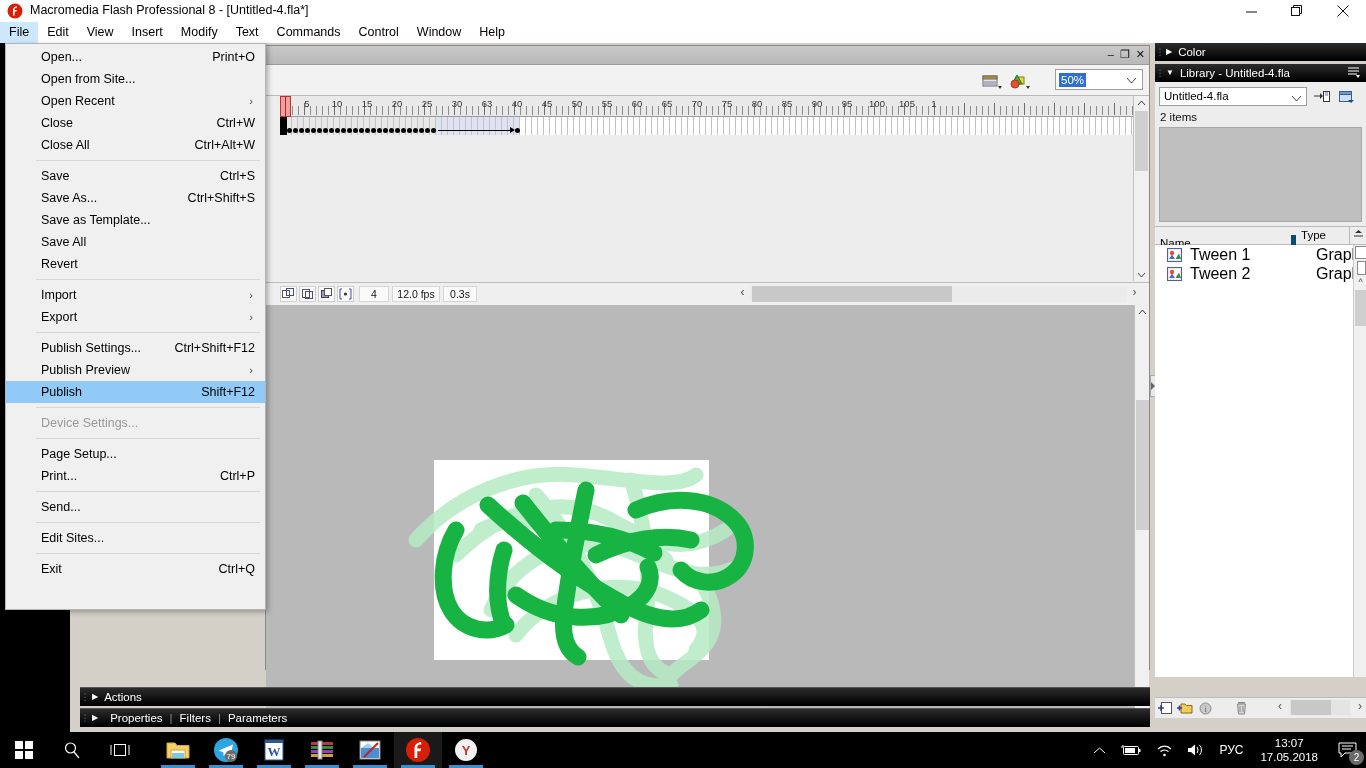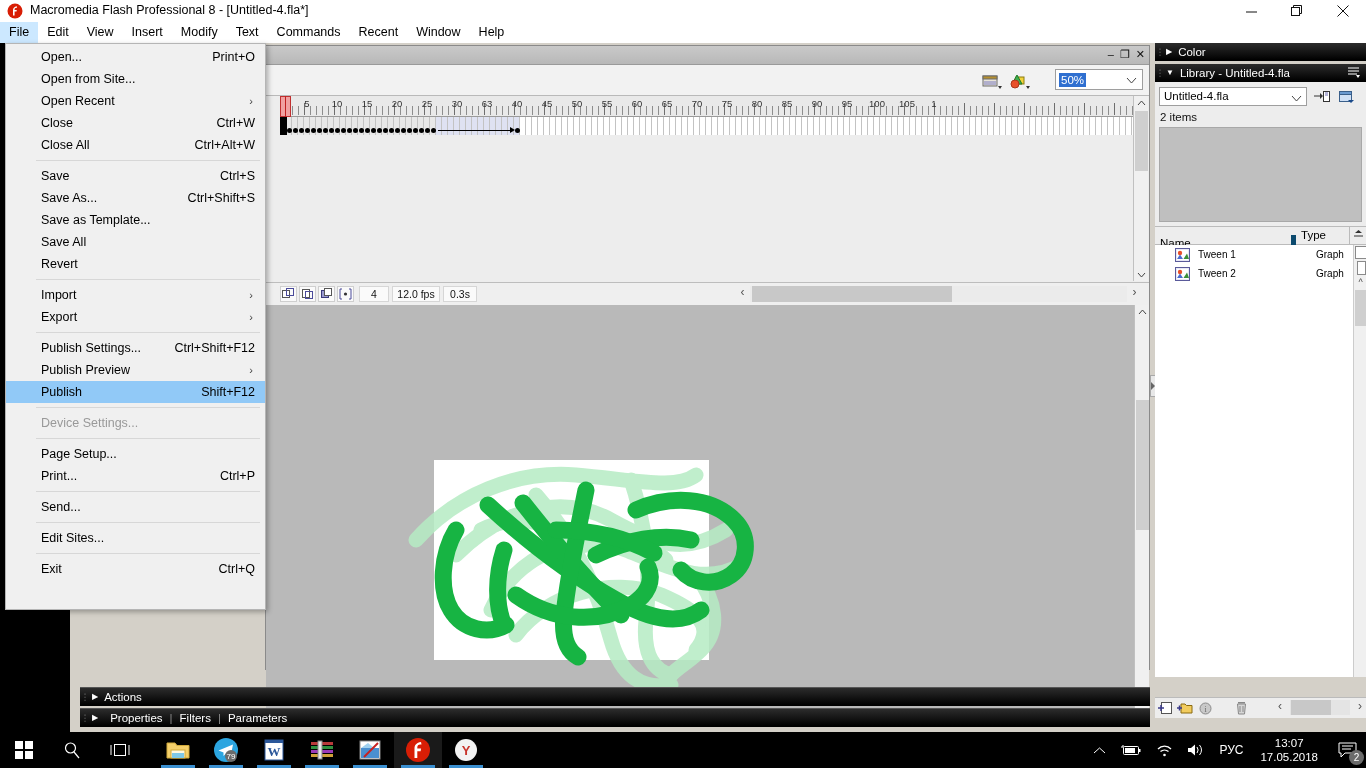--- a/index.html
+++ b/index.html
@@ -228,21 +228,21 @@
   .libheader {
     margin-top: 4px; height: 17px; display: flex; align-items: center;
     background: #ededed; border-top: 1px solid #bbb; border-bottom: 1px solid #bbb;
     font-size: 11.5px;
   }
   .libheader .c-name { flex: 1; padding-left: 5px; border-right: 5px solid #0c4a6e; line-height: 17px; margin-top: 15px; }
   .libheader .c-type { width: 48px; padding-left: 5px; border-right: 1px solid #bbb; line-height: 17px; }
   .libheader .c-sort { width: 16px; text-align: center; line-height: 17px; }
   .liblist { background: #fff; height: 432px; position: relative; }
   .librow {
-    display: flex; align-items: center; height: 19px; font-size: 10px; padding-left: 20px;
+    display: flex; align-items: center; height: 19px; font-size: 16px; padding-left: 12px;
   }
   .librow .ico { width: 15px; height: 14px; margin-right: 8px; }
   .librow .nm { flex: 1; }
   .librow .tp { width: 50px; }
   .libvscroll {
     position: absolute; right: 0; top: 0; width: 13px; height: 100%;
     background: #f0f0f0; border-left: 1px solid #ccc; box-sizing: border-box;
   }
   .libvscroll .sqr { position:absolute; left:1px; top:1px; width:11px; height:11px; border:1px solid #8a8a8a; background:#fff; }
   .libvscroll .sqr2 { position:absolute; left:3px; top:16px; width:7px; height:12px; border:1px solid #8a8a8a; background:#fff; }
@@ -337,21 +337,21 @@
   </div>
 
   <div class="menubar">
     <div class="menuitem open">File</div>
     <div class="menuitem">Edit</div>
     <div class="menuitem">View</div>
     <div class="menuitem">Insert</div>
     <div class="menuitem">Modify</div>
     <div class="menuitem">Text</div>
     <div class="menuitem">Commands</div>
-    <div class="menuitem">Recent</div>
+    <div class="menuitem">Control</div>
     <div class="menuitem">Window</div>
     <div class="menuitem">Help</div>
   </div>
 
   <div class="workspace"></div>
   <div class="appshell"></div>
 
   <div class="docwin">
 
     <div class="docwin-titlebar">

